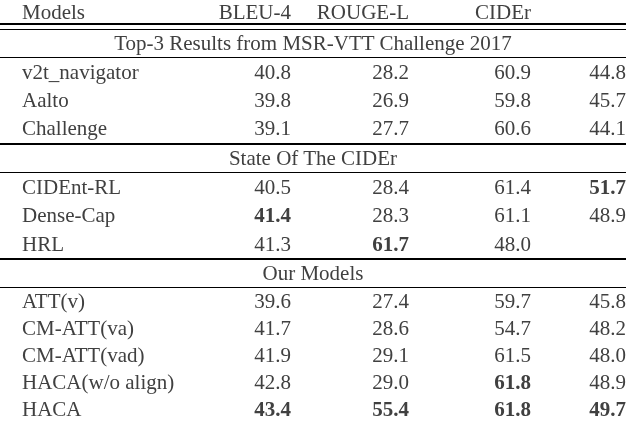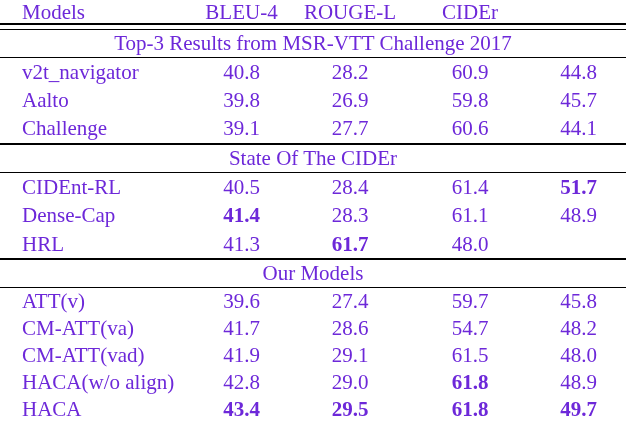--- a/index.html
+++ b/index.html
@@ -7,41 +7,41 @@
     padding: 0;
     background: #ffffff;
   }
   #page {
     position: relative;
     width: 626px;
     height: 432px;
     background: #ffffff;
     overflow: hidden;
     font-family: "Liberation Serif", "DejaVu Serif", serif;
-    color: #6d28d9;
+    color: #404040;
     font-size: 21px;
   }
   .row {
     display: grid;
     grid-template-columns: 192px 99px 118px 122px 95px;
     align-items: center;
   }
   .header-row { height: 23px; }
   .data-row   { height: 28.4px; }
   .sec-our .data-row { height: 27px; }
   .section-row {
     height: 27px;
     display: flex;
     align-items: center;
     justify-content: center;
     text-align: right;
   }
   .cell { white-space: nowrap; overflow: visible; }
   .label { padding-left: 22px; text-align: left; }
-  .num   { text-align: center; }
+  .num   { text-align: right; }
   .bd    { font-weight: bold; }
   .rule-double {
     height: 4px;
     border-top: 2px solid #000;
     border-bottom: 1px solid #000;
   }
   .rule-heavy { height: 0; border-top: 2px solid #000; }
   .rule-light { height: 0; border-top: 1.5px solid #000; }
 </style>
 </head>
@@ -145,19 +145,19 @@
     <div class="row data-row">
       <div class="cell label">HACA(w/o align)</div>
       <div class="cell num">42.8</div>
       <div class="cell num">29.0</div>
       <div class="cell num bd">61.8</div>
       <div class="cell num">48.9</div>
     </div>
     <div class="row data-row">
       <div class="cell label">HACA</div>
       <div class="cell num bd">43.4</div>
-      <div class="cell num bd">29.5</div>
+      <div class="cell num bd">55.4</div>
       <div class="cell num bd">61.8</div>
       <div class="cell num bd">49.7</div>
     </div>
   </div>
 
 </div>
 
 </body></html>

